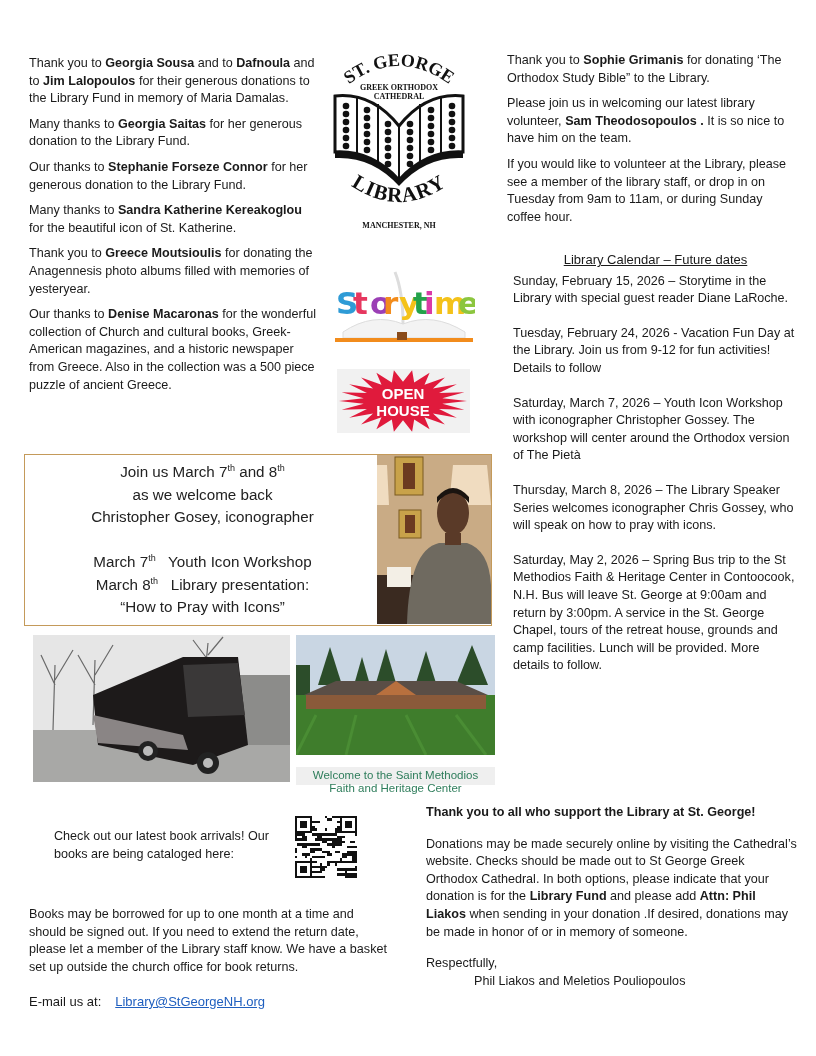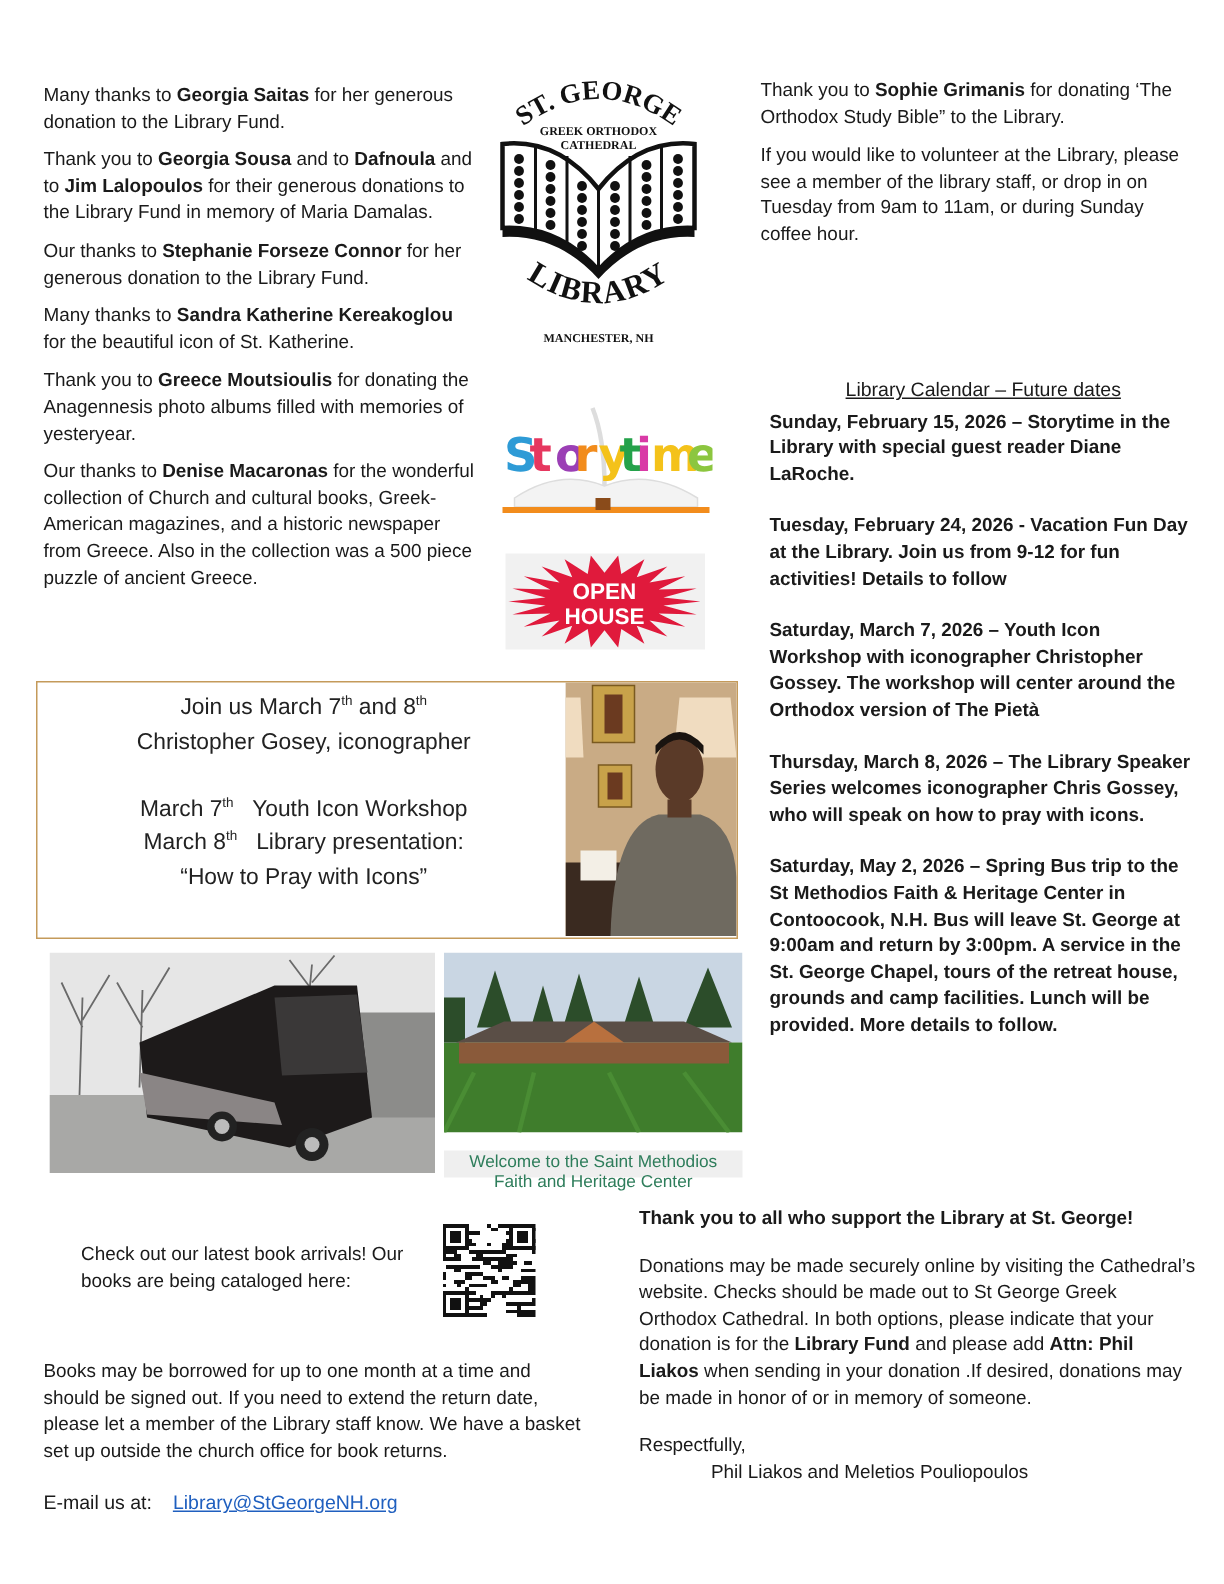--- a/index.html
+++ b/index.html
@@ -18,21 +18,21 @@
   
   #logo { left:332px; top:52px; width:135px; height:180px; }
 
   
   #storytime { left:333px; top:262px; width:142px; height:86px; }
   #openhouse { left:337px; top:369px; width:133px; height:64px; background:#f1f1f1; }
 
   
   #calendar { left:513px; top:251px; width:285px; }
   #calendar-title { text-align:center; text-decoration:underline; font-size:13px; margin:0 0 4px 0; }
-  #calendar .ev { margin:0 0 17px 0;font-weight:bold; }
+  #calendar .ev { margin:0 0 17px 0; }
 
   
   #event-box { left:24px; top:454px; width:468px; height:172px; border:1.5px solid #c49a5a; box-sizing:border-box;padding-left:30px; }
   #event-text { position:absolute; left:0; top:6px; width:355px; text-align:center; font-size:15.2px; line-height:22.5px; color:#222; }
   #event-text sup { font-size:9px; line-height:0; }
   #event-photo { position:absolute; right:0; top:0; width:114px; height:169px; }
 
   
   #bus-photo { left:33px; top:635px; width:257px; height:147px; }
   #center-photo { left:296px; top:635px; width:199px; height:150px; }
@@ -111,30 +111,31 @@
         <circle cx="120" cy="94" r="3.3"></circle>
     </g>
     <text font-family="Liberation Serif, serif" font-weight="bold" font-size="21" fill="#111" letter-spacing="1">
       <textPath href="#arcLib" startOffset="50%" text-anchor="middle">LIBRARY</textPath>
     </text>
     <text x="67" y="176" text-anchor="middle" font-family="Liberation Serif, serif" font-weight="bold" font-size="8" fill="#111">MANCHESTER, NH</text>
   </svg>
 </div>
 
 <div id="left-col" class="abs txt">
+  <p><span>Thank you to </span><b>Georgia Sousa</b><span> and to </span><b>Dafnoula</b><span> and to </span><b>Jim Lalopoulos</b><span> for their generous donations to the Library Fund in memory of Maria Damalas.</span></p>
   <p><span>Many thanks to </span><b>Georgia Saitas</b><span> for her generous donation to the Library Fund.</span></p>
-  <p><span>Thank you to </span><b>Georgia Sousa</b><span> and to </span><b>Dafnoula</b><span> and to </span><b>Jim Lalopoulos</b><span> for their generous donations to the Library Fund in memory of Maria Damalas.</span></p>
   <p><span>Our thanks to </span><b>Stephanie Forseze Connor</b><span> for her generous donation to the Library Fund.</span></p>
   <p><span>Many thanks to </span><b>Sandra Katherine Kereakoglou</b><span> for the beautiful icon of St. Katherine.</span></p>
   <p><span>Thank you to </span><b>Greece Moutsioulis</b><span> for donating the Anagennesis photo albums filled with memories of yesteryear.</span></p>
   <p><span>Our thanks to </span><b>Denise Macaronas</b><span> for the wonderful collection of Church and cultural books, Greek-American magazines, and a historic newspaper from Greece.   Also in the collection was a 500 piece puzzle of ancient Greece.</span></p>
 </div>
 
 <div id="right-top" class="abs txt">
   <p><span>Thank you to </span><b>Sophie Grimanis</b><span> for donating ‘The Orthodox Study Bible” to the Library.</span></p>
+  <p><span>Please join us in welcoming our latest library volunteer, </span><b>Sam Theodosopoulos .</b><span>   It is so nice to have him on the team.</span></p>
   <p><span>If you would like to volunteer at the Library, please see a member of the library staff, or drop in on Tuesday from 9am to 11am, or during Sunday coffee hour.</span></p>
 </div>
 
 <div id="storytime" class="abs">
   <svg width="142" height="86" viewBox="0 0 142 86">
     <path d="M10,70 Q40,50 70,62 Q100,50 132,70 L132,76 L10,76 Z" fill="#f3f3f3" stroke="#ddd"></path>
     <path d="M62,10 Q70,30 70,62" stroke="#ddd" stroke-width="3" fill="none"></path>
     <rect x="2" y="76" width="138" height="4" fill="#f28c1c"></rect>
     <rect x="64" y="70" width="10" height="8" fill="#8a4b1a"></rect>
     <g id="story-letters" font-family="DejaVu Sans, sans-serif" font-weight="bold" font-size="31">
@@ -164,20 +165,21 @@
   <div class="ev">Sunday, February 15, 2026 – Storytime in the Library with special guest reader Diane LaRoche.</div>
   <div class="ev">Tuesday, February 24, 2026  - Vacation Fun Day at the Library.  Join us from 9-12 for fun activities!  Details to follow</div>
   <div class="ev">Saturday, March 7, 2026 – Youth Icon Workshop with iconographer Christopher Gossey.   The workshop will center around the Orthodox version of The Pietà</div>
   <div class="ev">Thursday, March 8, 2026 – The Library Speaker Series welcomes iconographer Chris Gossey,  who will speak on how to pray with icons.</div>
   <div class="ev">Saturday, May 2, 2026 – Spring Bus trip to the St Methodios Faith &amp; Heritage Center in  Contoocook, N.H.    Bus will leave St. George at 9:00am and return by 3:00pm.  A service in the St. George Chapel, tours of the retreat house, grounds and camp facilities.   Lunch will be provided.   More details to follow.</div>
 </div>
 
 <div id="event-box" class="abs">
   <div id="event-text">
     <div><span>Join us March 7</span><sup>th</sup><span> and 8</span><sup>th</sup></div>
+    <div>as we welcome back</div>
     <div>Christopher Gosey, iconographer</div>
     <div>&nbsp;</div>
     <div><span>March 7</span><sup>th</sup><span style="white-space:pre">   Youth Icon Workshop</span></div>
     <div><span>March 8</span><sup>th</sup><span style="white-space:pre">   Library presentation:</span></div>
     <div>“How to Pray with Icons”</div>
   </div>
   <div id="event-photo">
     <svg width="114" height="169" viewBox="0 0 114 169">
       <rect width="114" height="169" fill="#b8946a"></rect>
       <rect x="0" y="0" width="114" height="169" fill="#d9c2a0" opacity="0.5"></rect>

